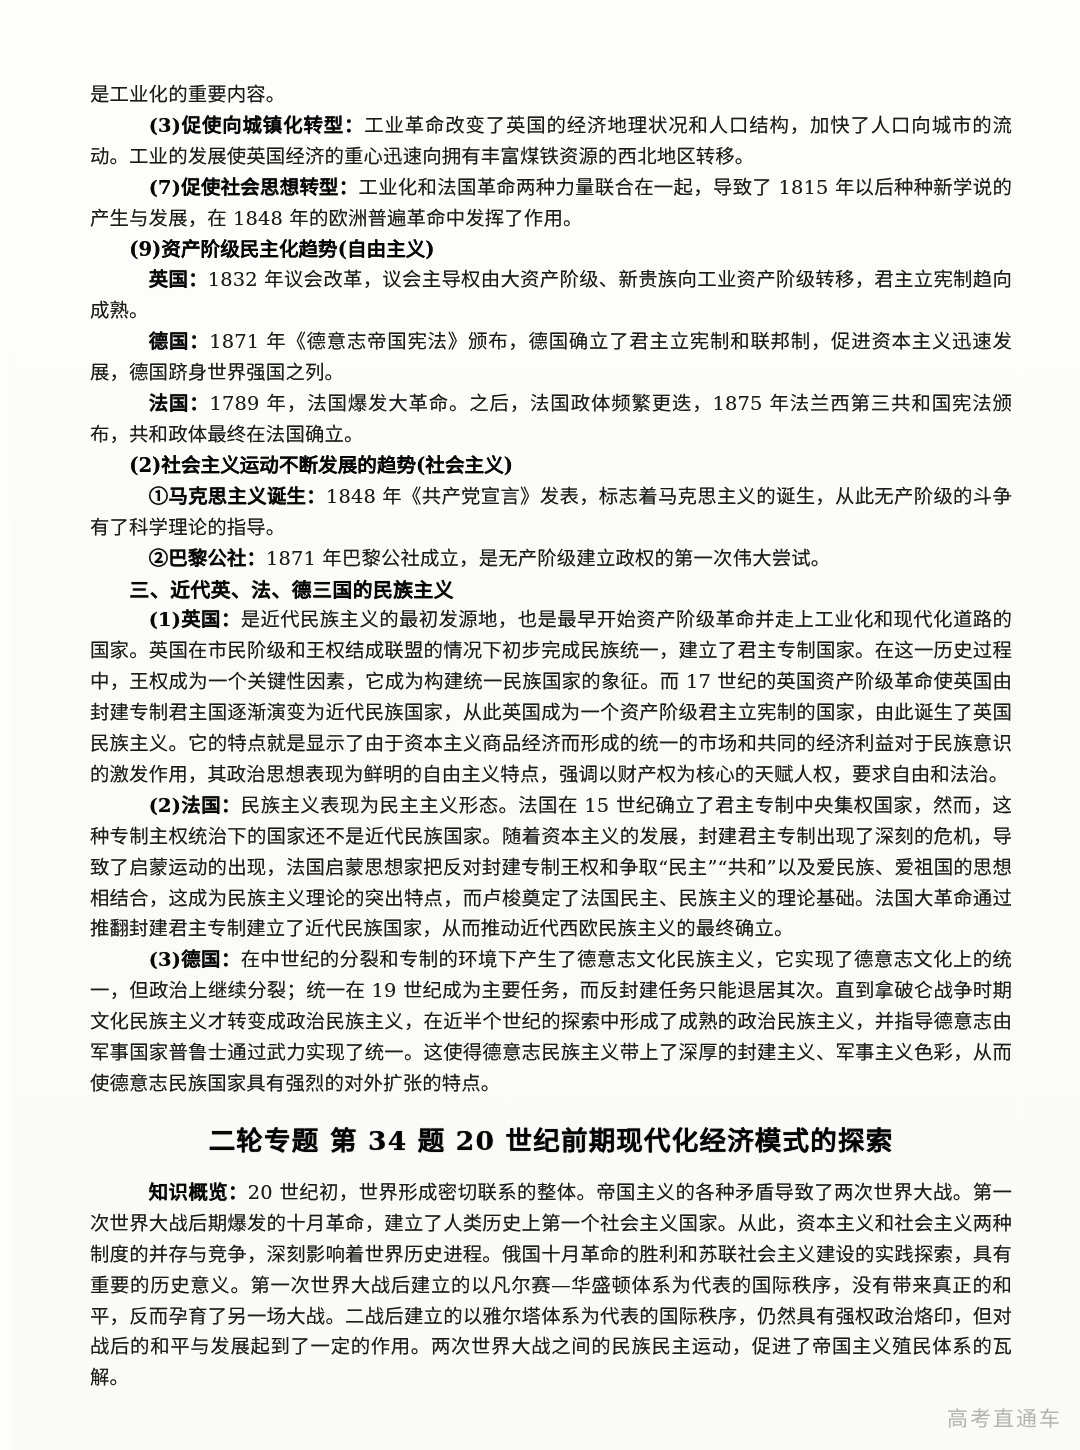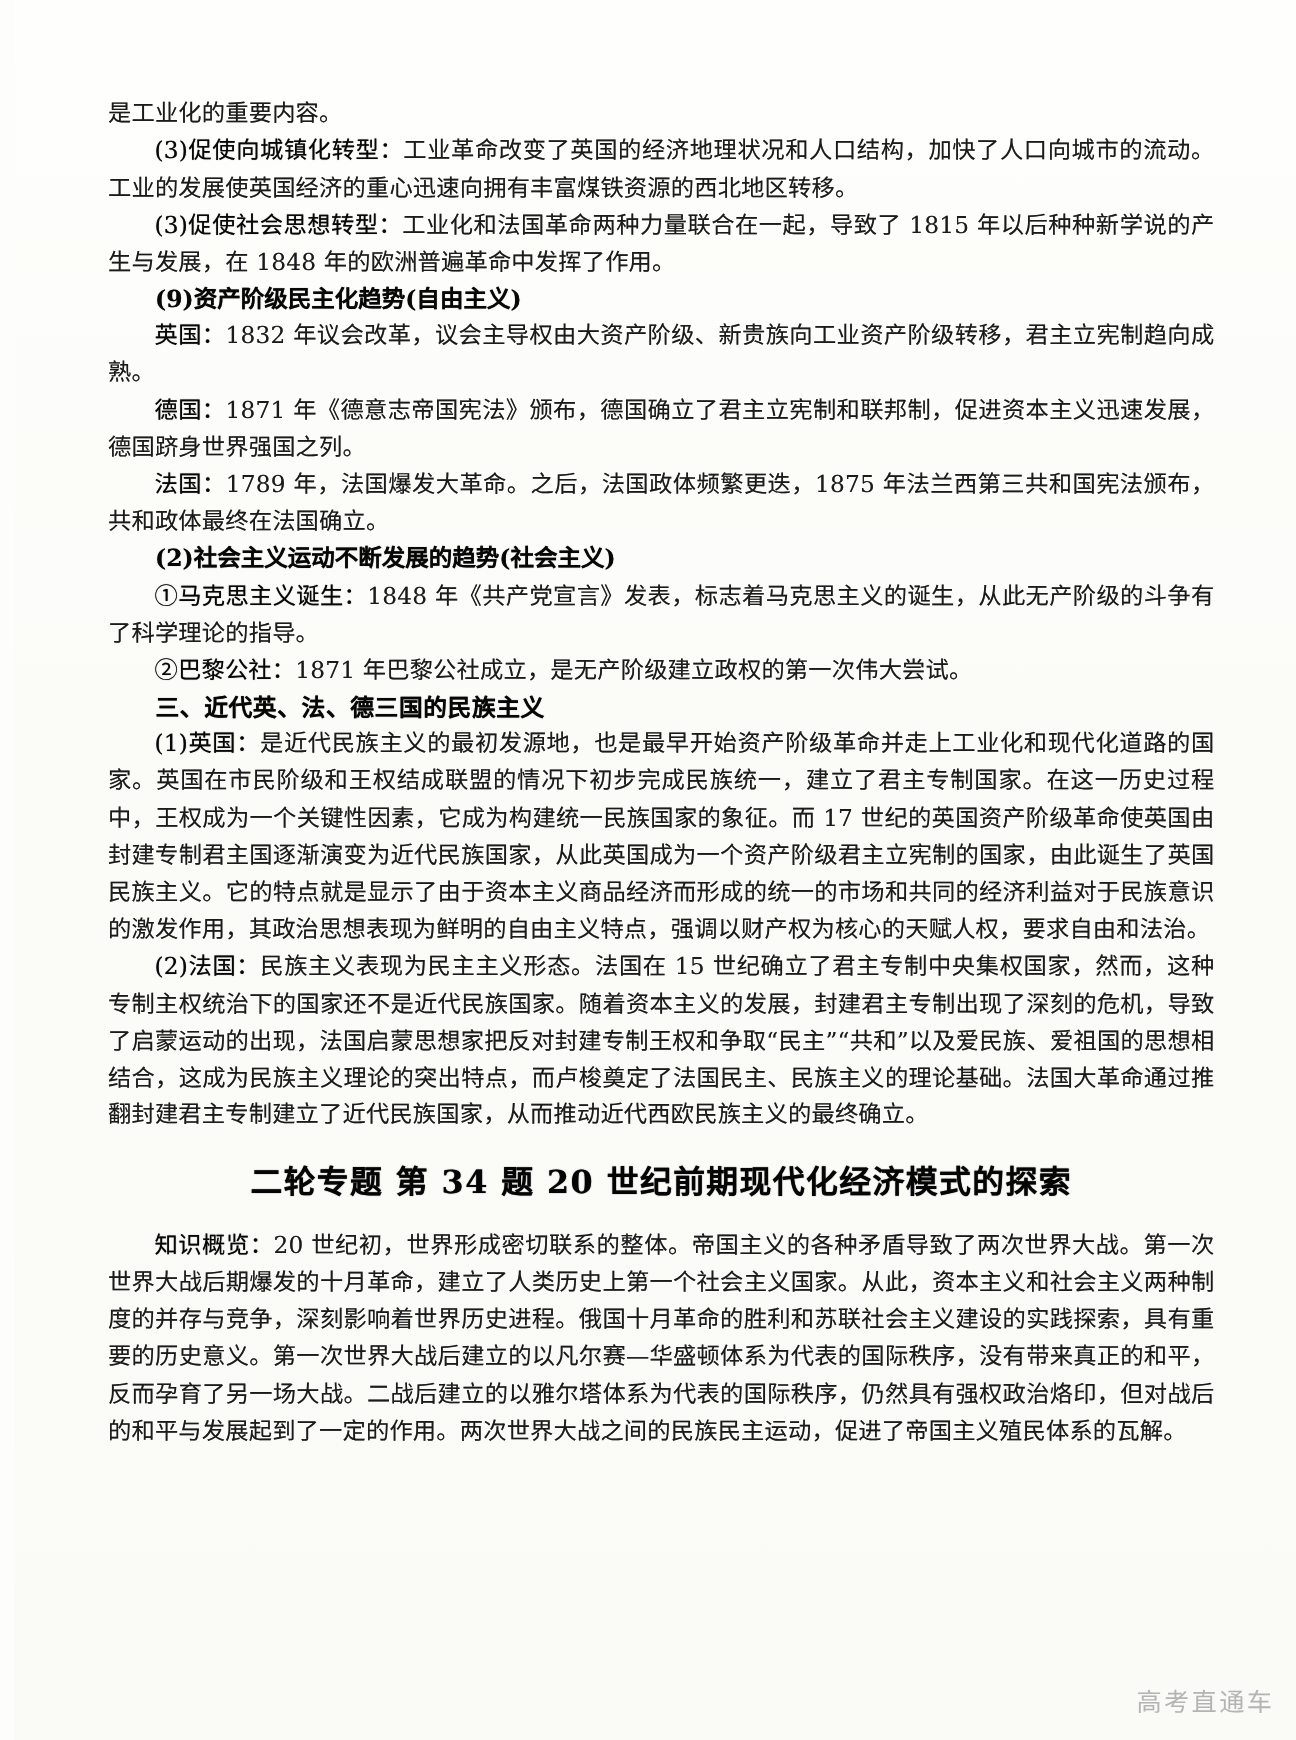--- a/index.html
+++ b/index.html
@@ -39,23 +39,24 @@
     text-align: justify;
     text-justify: inter-ideograph;
     letter-spacing: 0.15px;
     color: #1b1b1b;
     text-shadow: 0 0 0.55px rgba(40,40,40,0.55);
   }
   p.indent {
     text-indent: 2em;
   }
   .b {
-    font-weight: normal;
+    font-weight: bold;
     color: #070707;
     text-shadow: 0 0 0.7px rgba(0,0,0,0.7);
+    margin-left: 20px;
   }
   .sec-head {
     margin: 0;
     padding: 0;
     font-size: 19.8px;
     line-height: 30.9px;
     font-weight: bold;
     text-indent: 2em;
     color: #060606;
     letter-spacing: 0.5px;
@@ -93,28 +94,29 @@
     user-select: none;
   }
 </style>
 </head>
 <body>
 
 <div class="page">
   <div class="content" id="body-root">
       <p class="para">是工业化的重要内容。</p>
       <p class="para indent"><span class="b">(3)促使向城镇化转型：</span><span>工业革命改变了英国的经济地理状况和人口结构，加快了人口向城市的流动。工业的发展使英国经济的重心迅速向拥有丰富煤铁资源的西北地区转移。</span></p>
-      <p class="para indent"><span class="b">(3)促使社会思想转型：</span><span>工业化和法国革命两种力量联合在一起，导致了 1815 年以后种种新学说的产生与发展，在 1848 年的欧洲普遍革命中发挥了作用。</span></p>
+      <p class="para indent"><span class="b">(7)促使社会思想转型：</span><span>工业化和法国革命两种力量联合在一起，导致了 1815 年以后种种新学说的产生与发展，在 1848 年的欧洲普遍革命中发挥了作用。</span></p>
       <h3 class="sub-head">(9)资产阶级民主化趋势(自由主义)</h3>
       <p class="para indent"><span class="b">英国：</span><span>1832 年议会改革，议会主导权由大资产阶级、新贵族向工业资产阶级转移，君主立宪制趋向成熟。</span></p>
       <p class="para indent"><span class="b">德国：</span><span>1871 年《德意志帝国宪法》颁布，德国确立了君主立宪制和联邦制，促进资本主义迅速发展，德国跻身世界强国之列。</span></p>
       <p class="para indent"><span class="b">法国：</span><span>1789 年，法国爆发大革命。之后，法国政体频繁更迭，1875 年法兰西第三共和国宪法颁布，共和政体最终在法国确立。</span></p>
       <h3 class="sub-head">(2)社会主义运动不断发展的趋势(社会主义)</h3>
       <p class="para indent"><span class="b">①马克思主义诞生：</span><span>1848 年《共产党宣言》发表，标志着马克思主义的诞生，从此无产阶级的斗争有了科学理论的指导。</span></p>
       <p class="para indent"><span class="b">②巴黎公社：</span><span>1871 年巴黎公社成立，是无产阶级建立政权的第一次伟大尝试。</span></p>
       <h2 class="sec-head">三、近代英、法、德三国的民族主义</h2>
       <p class="para indent"><span class="b">(1)英国：</span><span>是近代民族主义的最初发源地，也是最早开始资产阶级革命并走上工业化和现代化道路的国家。英国在市民阶级和王权结成联盟的情况下初步完成民族统一，建立了君主专制国家。在这一历史过程中，王权成为一个关键性因素，它成为构建统一民族国家的象征。而 17 世纪的英国资产阶级革命使英国由封建专制君主国逐渐演变为近代民族国家，从此英国成为一个资产阶级君主立宪制的国家，由此诞生了英国民族主义。它的特点就是显示了由于资本主义商品经济而形成的统一的市场和共同的经济利益对于民族意识的激发作用，其政治思想表现为鲜明的自由主义特点，强调以财产权为核心的天赋人权，要求自由和法治。</span></p>
       <p class="para indent"><span class="b">(2)法国：</span><span>民族主义表现为民主主义形态。法国在 15 世纪确立了君主专制中央集权国家，然而，这种专制主权统治下的国家还不是近代民族国家。随着资本主义的发展，封建君主专制出现了深刻的危机，导致了启蒙运动的出现，法国启蒙思想家把反对封建专制王权和争取“民主”“共和”以及爱民族、爱祖国的思想相结合，这成为民族主义理论的突出特点，而卢梭奠定了法国民主、民族主义的理论基础。法国大革命通过推翻封建君主专制建立了近代民族国家，从而推动近代西欧民族主义的最终确立。</span></p>
+      <p class="para indent"><span class="b">(3)德国：</span><span>在中世纪的分裂和专制的环境下产生了德意志文化民族主义，它实现了德意志文化上的统一，但政治上继续分裂；统一在 19 世纪成为主要任务，而反封建任务只能退居其次。直到拿破仑战争时期文化民族主义才转变成政治民族主义，在近半个世纪的探索中形成了成熟的政治民族主义，并指导德意志由军事国家普鲁士通过武力实现了统一。这使得德意志民族主义带上了深厚的封建主义、军事主义色彩，从而使德意志民族国家具有强烈的对外扩张的特点。</span></p>
       <h1 class="main-title">二轮专题 第 34 题 20 世纪前期现代化经济模式的探索</h1>
       <p class="para indent"><span class="b">知识概览：</span><span>20 世纪初，世界形成密切联系的整体。帝国主义的各种矛盾导致了两次世界大战。第一次世界大战后期爆发的十月革命，建立了人类历史上第一个社会主义国家。从此，资本主义和社会主义两种制度的并存与竞争，深刻影响着世界历史进程。俄国十月革命的胜利和苏联社会主义建设的实践探索，具有重要的历史意义。第一次世界大战后建立的以凡尔赛—华盛顿体系为代表的国际秩序，没有带来真正的和平，反而孕育了另一场大战。二战后建立的以雅尔塔体系为代表的国际秩序，仍然具有强权政治烙印，但对战后的和平与发展起到了一定的作用。两次世界大战之间的民族民主运动，促进了帝国主义殖民体系的瓦解。</span></p>
     </div>
   <div class="watermark">高考直通车</div>
 </div>
 
 </body></html>

